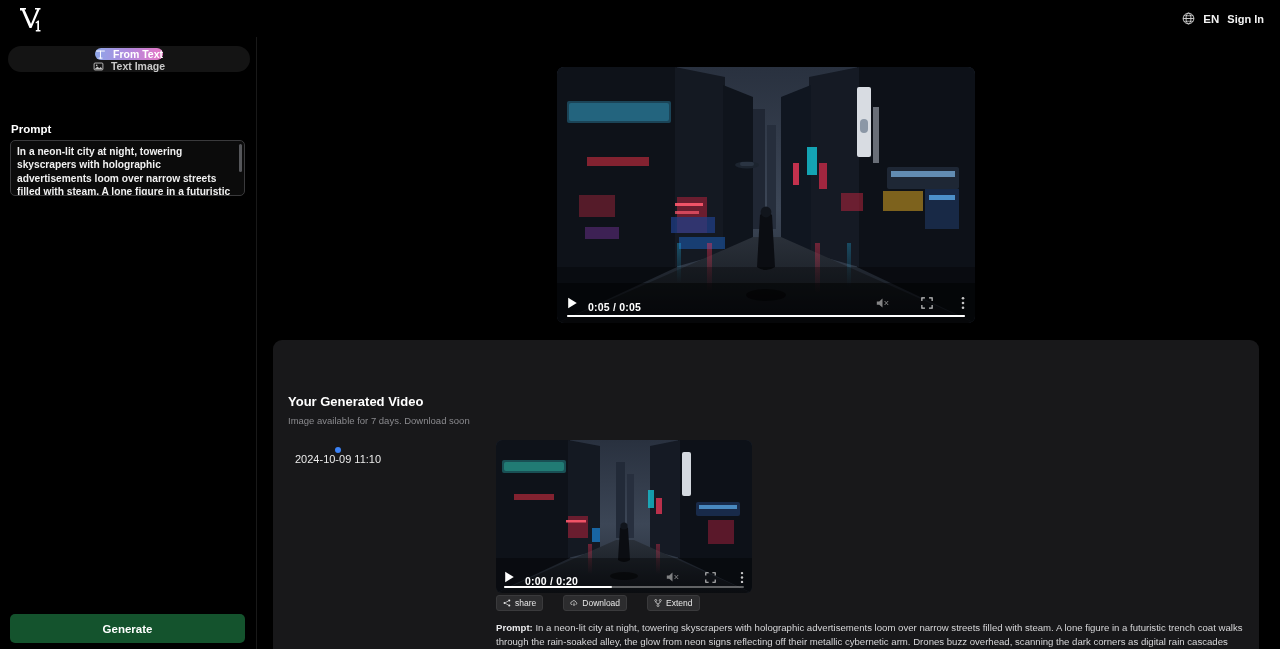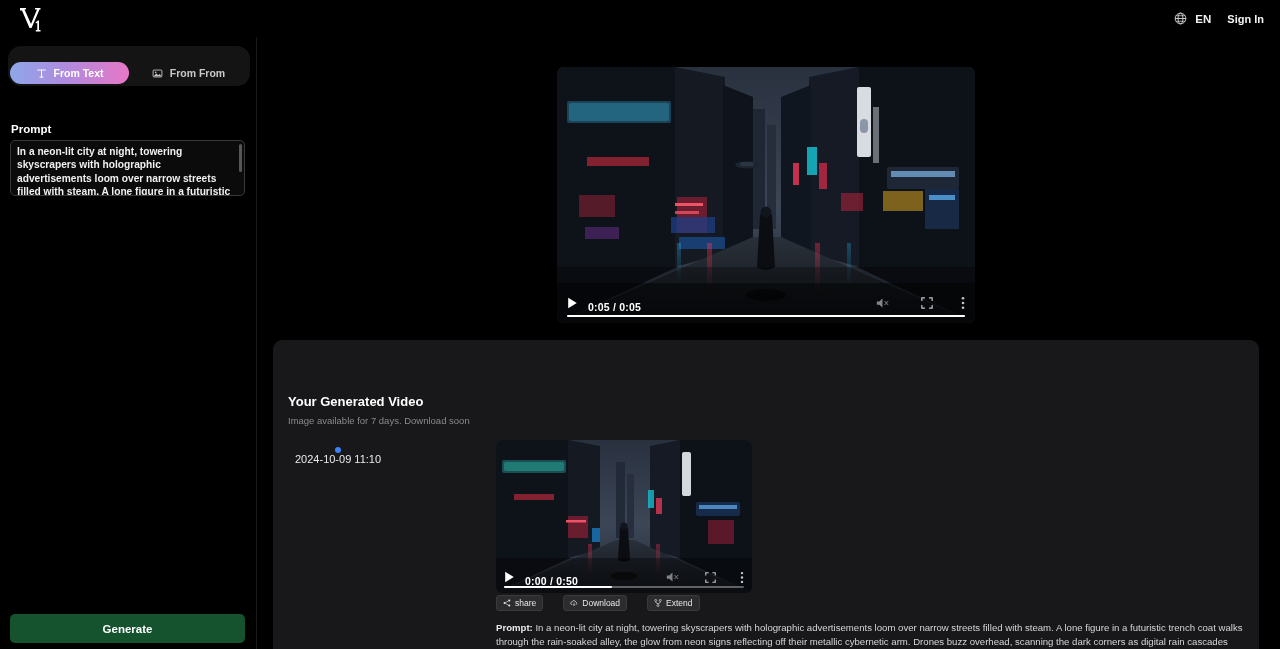--- a/index.html
+++ b/index.html
@@ -23,31 +23,32 @@
   .nav-item {
     font-size: 11.5px; font-weight: bold; color: #f2f2f2; letter-spacing: .1px;
     cursor: pointer; white-space: nowrap;
   }
   .header-right {
     position: absolute; right: 16px; top: 0; height: 37px;
     display: flex; align-items: center; gap: 8px;
   }
   .globe-icon { width: 13px; height: 13px; display: block; }
   .lang { font-size: 11.5px; font-weight: bold; color: #f2f2f2; cursor: pointer; }
-  .signin { font-size: 11px; font-weight: bold; color: #f2f2f2; cursor: pointer; margin-left: 8px; }
+  .signin { font-size: 11px; font-weight: bold; color: #f2f2f2; cursor: pointer; margin-left: 0; }
 
   
   .sidebar {
     position: absolute; top: 37px; left: 0; width: 257px; height: 612px;
     background: #000; border-right: 1px solid #191919;
   }
   .tabbar {
-    position: absolute; top: 9px; left: 8px; width: 242px; height: 40px;
-    background: #141414; border-radius: 13px; display: flex; align-items: flex-end;
+    position: absolute; top: 9px; left: 8px; width: 242px; height: 26px;
+    background: #141414; border-radius: 13px; display: flex; align-items: center;
     padding: 2px;
+    flex-direction: column;
   }
   .tab {
     flex: 1; height: 22px; border-radius: 11px;
     display: flex; align-items: center; justify-content: center; gap: 7px;
     font-size: 10.5px; font-weight: bold; cursor: pointer; color: #c9c9c9;
   }
   .tab.active {
     background: linear-gradient(90deg, #8ea7e8 0%, #b08ade 48%, #e877c6 100%);
     color: #ffffff;
   }
@@ -174,21 +175,21 @@
           <path d="M2 2.6 L12 2.6 M7 2.6 L7 11.6 M5 11.6 L9 11.6" stroke="#ffffff" stroke-width="1.2" fill="none" stroke-linecap="round"></path>
         </svg>
         <span>From Text</span>
       </div>
       <div class="tab">
         <svg class="tab-icon" viewBox="0 0 14 14">
           <rect x="1.4" y="2.6" width="11.2" height="8.8" rx="1.2" fill="none" stroke="#c9c9c9" stroke-width="1.1"></rect>
           <circle cx="4.7" cy="5.6" r="1" fill="#c9c9c9"></circle>
           <path d="M2 10.4 L5.6 6.9 L8 9.2 L9.8 7.7 L12.2 10.4 Z" fill="#c9c9c9"></path>
         </svg>
-        <span>From From</span>
+        <span>Text Image</span>
       </div>
     </div>
 
     <div class="prompt-label">Prompt</div>
 
     <div class="prompt-box">
       <div class="prompt-text">In a neon-lit city at night, towering skyscrapers with holographic advertisements loom over narrow streets filled with steam. A lone figure in a futuristic trench coat walks through the rain</div>
       <div class="prompt-scrollbar"></div>
     </div>
 
@@ -332,21 +333,21 @@
           <circle cx="128" cy="86" r="3.6" fill="#11151c"></circle>
           <rect x="92" y="104" width="4" height="30" fill="url(#glowR)" opacity=".45"></rect>
           <rect x="160" y="104" width="4" height="30" fill="url(#glowR)" opacity=".4"></rect>
           <rect x="0" y="118" width="256" height="35" fill="#000" opacity=".35"></rect>
         </svg>
 
         <div class="video-controls">
           <svg class="vc-play" viewBox="0 0 12 14">
             <polygon points="1,1 11,7 1,13" fill="#ffffff"></polygon>
           </svg>
-          <span class="vc-time">0:00 / 0:50</span>
+          <span class="vc-time">0:00 / 0:20</span>
           <span class="vc-spacer"></span>
           <svg class="vc-icon" width="13" height="12" viewBox="0 0 16 14">
             <path d="M1 5 h3 l4 -3.4 v10.8 L4 9 H1 Z" fill="#cccccc" opacity=".7"></path>
             <path d="M10.5 4.5 L15 9.5 M15 4.5 L10.5 9.5" stroke="#cccccc" stroke-width="1.2" opacity=".7"></path>
           </svg>
           <svg class="vc-icon" width="11" height="11" viewBox="0 0 14 14" style="margin-left:16px">
             <path d="M1 4.6 V1 H4.6 M9.4 1 H13 V4.6 M13 9.4 V13 H9.4 M4.6 13 H1 V9.4" stroke="#e6e6e6" stroke-width="1.4" fill="none"></path>
           </svg>
           <svg class="vc-icon" width="4" height="13" viewBox="0 0 4 16" style="margin-left:14px">
             <circle cx="2" cy="2.6" r="1.5" fill="#e6e6e6"></circle>

